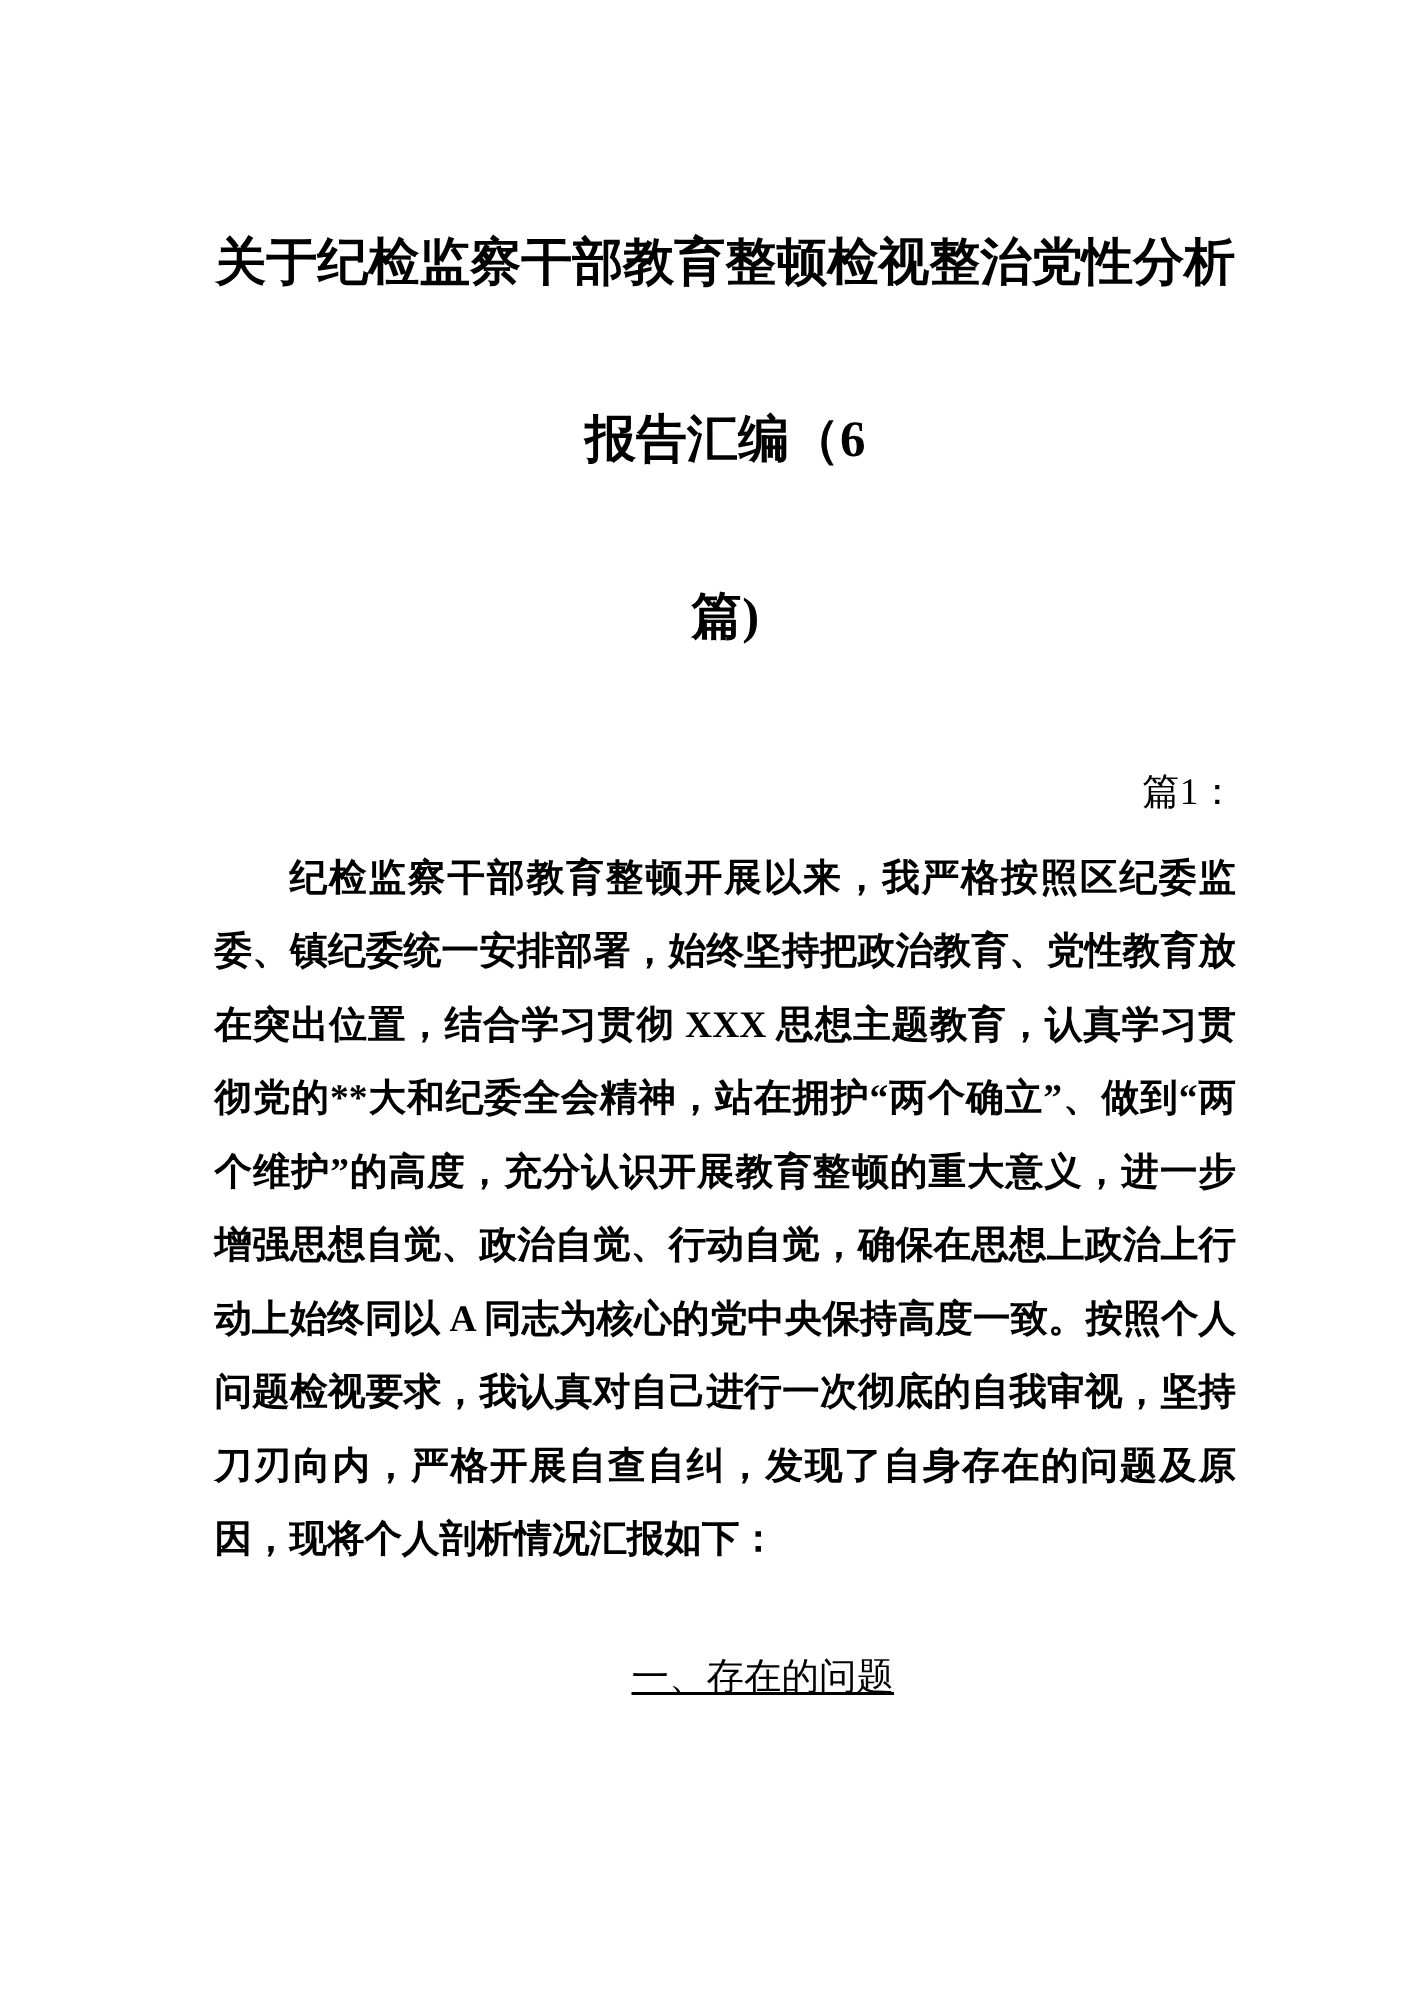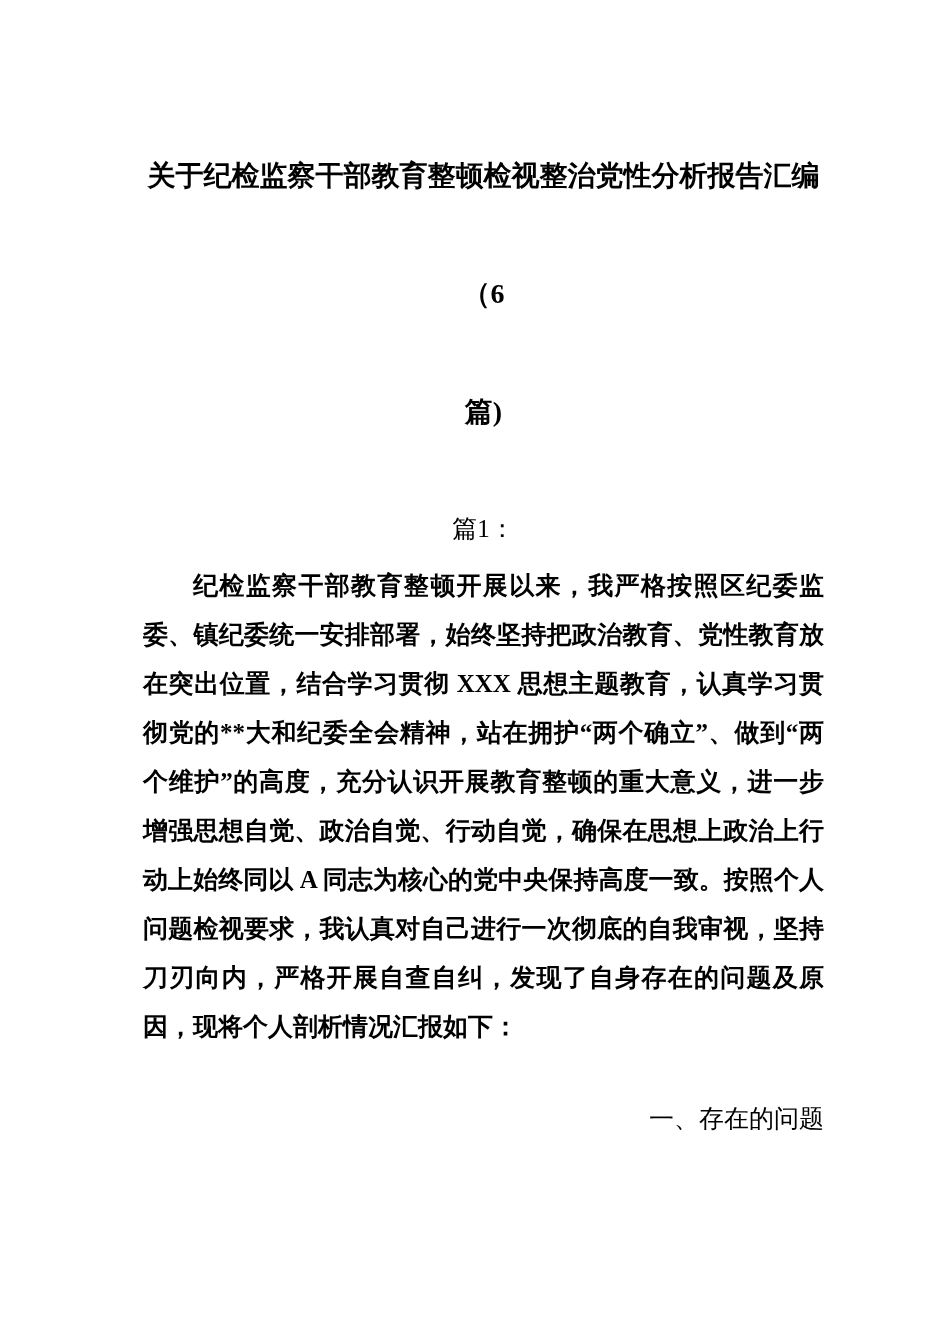--- a/index.html
+++ b/index.html
@@ -12,47 +12,48 @@
   .page {
     position: relative;
     width: 950px;
     height: 1344px;
     background: #ffffff;
     color: #000000;
     padding: 117px 126px 0 143px;
     overflow: hidden;
   }
   .doc-title {
-    font-size: 28px;
+    font-size: 34px;
     font-weight: 700;
     line-height: 118px;
     text-align: center;
     color: #000000;
   }
   .title-line { display: block; }
   .para {
     font-size: 25px;
     line-height: 49px;
     color: #000000;
     font-weight: 400;
   }
   .pian-label {
     margin-top: 33px;
-    text-align: center;
+    text-align: right;
   }
   .para-1 {
     margin-top: 8px;
     text-align: justify;
     text-indent: 2em;
     font-weight: bold;
   }
   .heading-1 {
     margin-top: 43px;
-    text-align: right;
+    text-align: center;
     text-indent: 2em;
+    text-decoration: underline;
   }
   .para-2 {
     margin-top: 64px;
     text-align: justify;
     text-indent: 2em;
   }
 </style>
 </head>
 <body>
 

